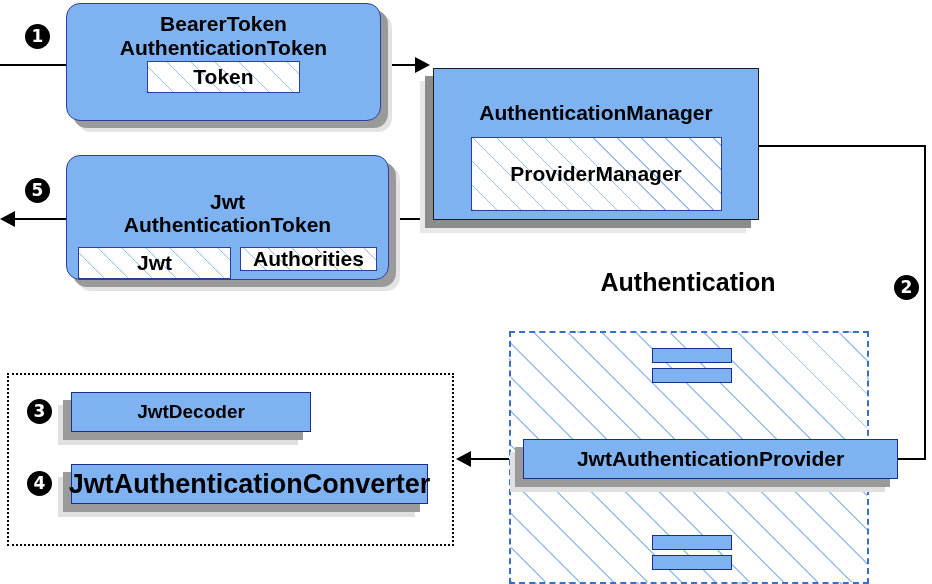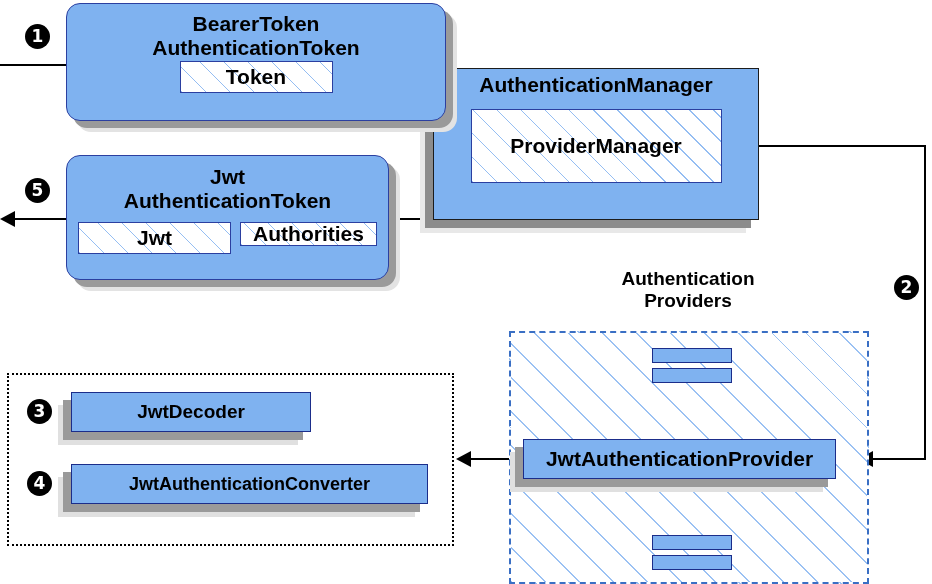--- a/index.html
+++ b/index.html
@@ -189,72 +189,71 @@
   <div class="arrow arrow-l" style="left:456px; top:451px;"></div>
 
   <div class="ln ln-v" style="left:687px; top:394px; height:42px;"></div>
   <div class="arrow arrow-u" style="left:680px; top:388px;"></div>
   <div class="arrow arrow-d" style="left:680px; top:428px;"></div>
 
   <div class="ln ln-v" style="left:687px; top:487px; height:42px;"></div>
   <div class="arrow arrow-u" style="left:680px; top:481px;"></div>
   <div class="arrow arrow-d" style="left:680px; top:521px;"></div>
 
-  <div class="plain-label" style="left:588px; top:268px; width:200px; font-size:19px;">
+  <div class="plain-label" style="left:588px; top:268px; width:200px; font-size:25px;">
     <div>Authentication</div>
-    <div>Providers</div>
   </div>
 
   <div class="dashed-blue" style="left:509px; top:331px; width:360px; height:253px;"></div>
 
   <div class="strip" style="left:652px; top:348px; width:80px; height:15px;"></div>
   <div class="strip" style="left:652px; top:368px; width:80px; height:15px;"></div>
 
   <div class="strip" style="left:652px; top:535px; width:80px; height:15px;"></div>
   <div class="strip" style="left:652px; top:555px; width:80px; height:15px;"></div>
 
-  <div class="node bar" style="left:523px; top:439px; width:313px; height:40px; font-size:21px;">
+  <div class="node bar" style="left:523px; top:439px; width:375px; height:40px; font-size:21px;">
     <span>JwtAuthenticationProvider</span>
   </div>
 
-  <div class="node card-square inv" style="left:433px; top:68px; width:326px; height:152px; font-size:21px; padding-top:4px; justify-content:flex-start;">
+  <div class="node card-square inv" style="left:433px; top:68px; width:326px; height:152px; font-size:21px; padding-top:32px; justify-content:flex-start;">
     <span>AuthenticationManager</span>
     <div class="hatch-box" style="margin-top:12px; width:251px; height:74px; font-size:21px;text-align:right;">
       <span>ProviderManager</span>
     </div>
   </div>
 
-  <div class="node card-round" style="left:66px; top:3px; width:380px; height:118px; font-size:21px; padding-top:8px; justify-content:flex-start;">
+  <div class="node card-round" style="left:66px; top:3px; width:315px; height:118px; font-size:21px; padding-top:8px; justify-content:flex-start;">
     <span>BearerToken</span>
     <span>AuthenticationToken</span>
     <div class="hatch-box" style="margin-top:2px; width:153px; height:32px; font-size:21px;">
       <span>Token</span>
     </div>
   </div>
 
-  <div class="node card-round" style="left:66px; top:155px; width:323px; height:125px; font-size:21px; padding-top:9px; justify-content:flex-start;">
+  <div class="node card-round" style="left:66px; top:155px; width:323px; height:125px; font-size:21px; padding-top:9px; justify-content:flex-end;">
     <span>Jwt</span>
     <span>AuthenticationToken</span>
     <div style="display:flex; gap:9px; margin-top:10px;">
       <div class="hatch-box" style="width:153px; height:32px; font-size:21px;">
         <span>Jwt</span>
       </div>
       <div class="hatch-box" style="width:137px; height:24px; font-size:21px;">
         <span>Authorities</span>
       </div>
     </div>
   </div>
 
   <div class="dotted-black" style="left:7px; top:373px; width:447px; height:173px;"></div>
 
   <div class="node bar" style="left:71px; top:392px; width:240px; height:40px; font-size:19px;">
     <span>JwtDecoder</span>
   </div>
 
-  <div class="node bar" style="left:71px; top:464px; width:357px; height:40px; font-size:18px;">
+  <div class="node bar" style="left:71px; top:464px; width:357px; height:40px; font-size:27px;">
     <span>JwtAuthenticationConverter</span>
   </div>
 
   <div class="badge" style="left:25px; top:24px;">
     <span>1</span>
   </div>
   <div class="badge" style="left:25px; top:178px;">
     <span>5</span>
   </div>
   <div class="badge" style="left:894px; top:275px;">

